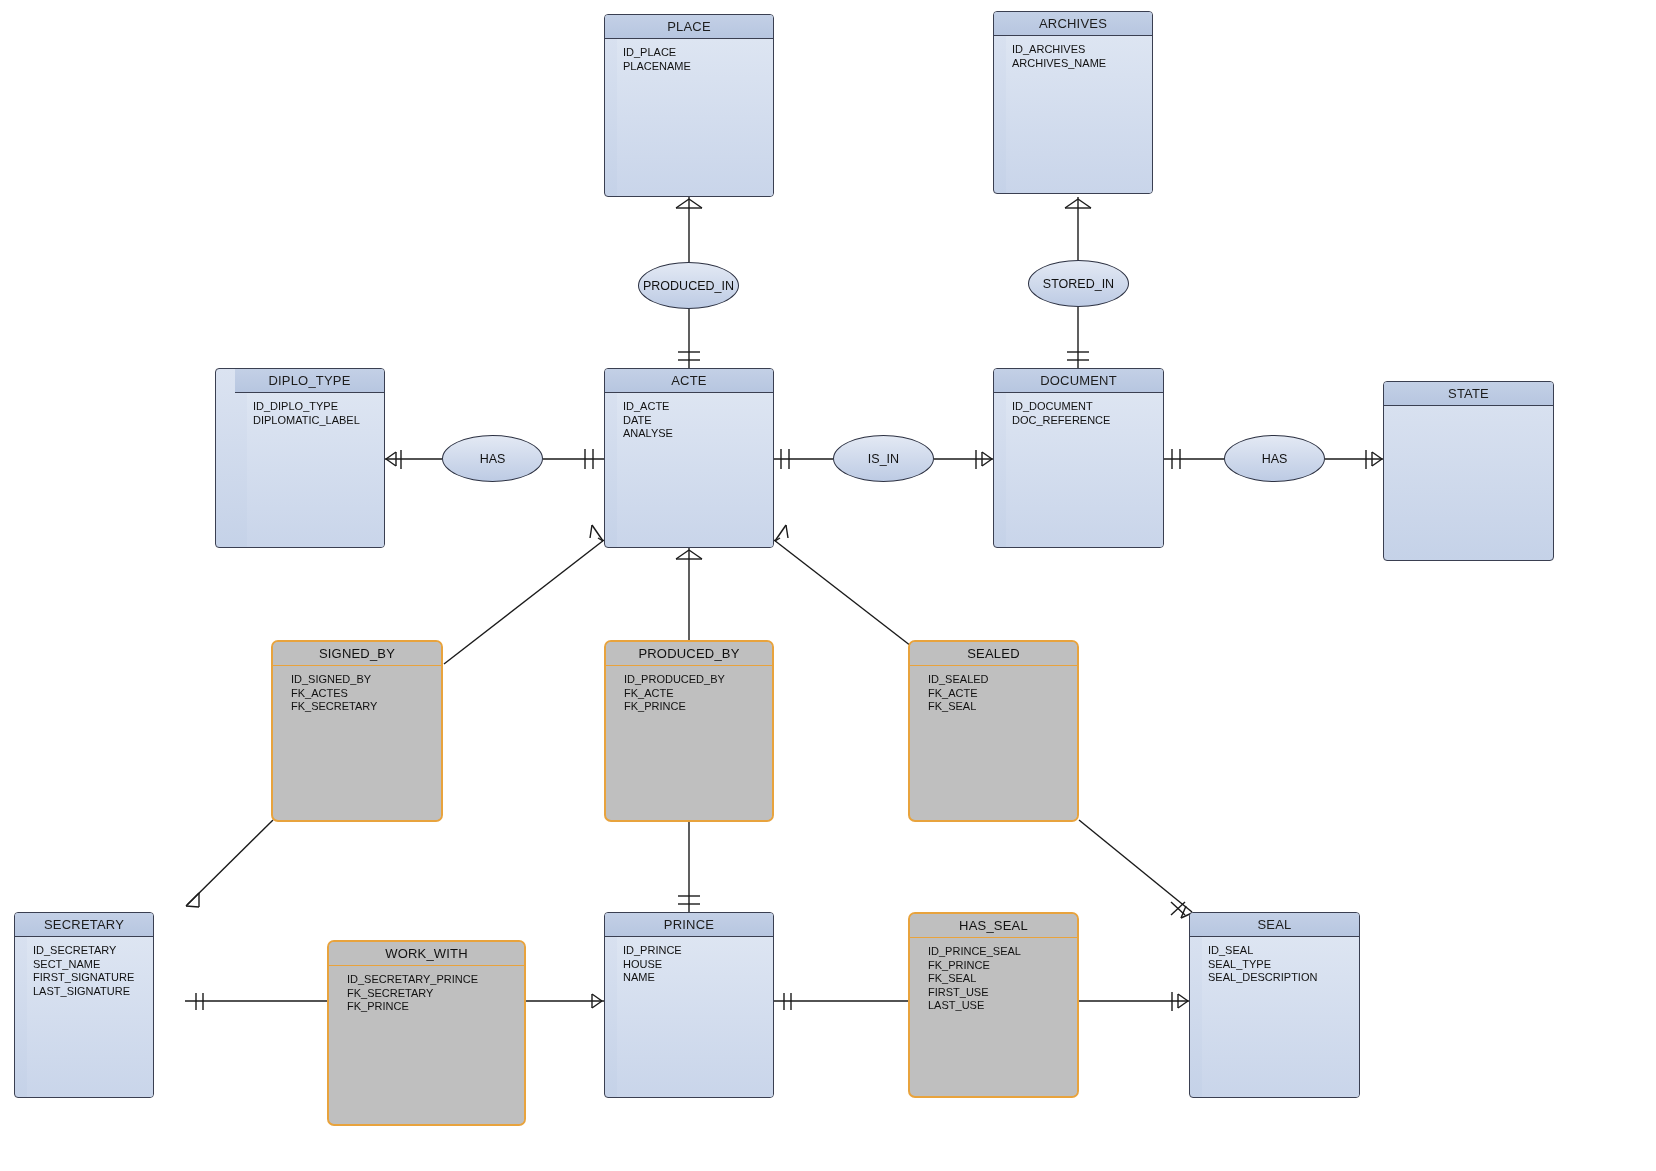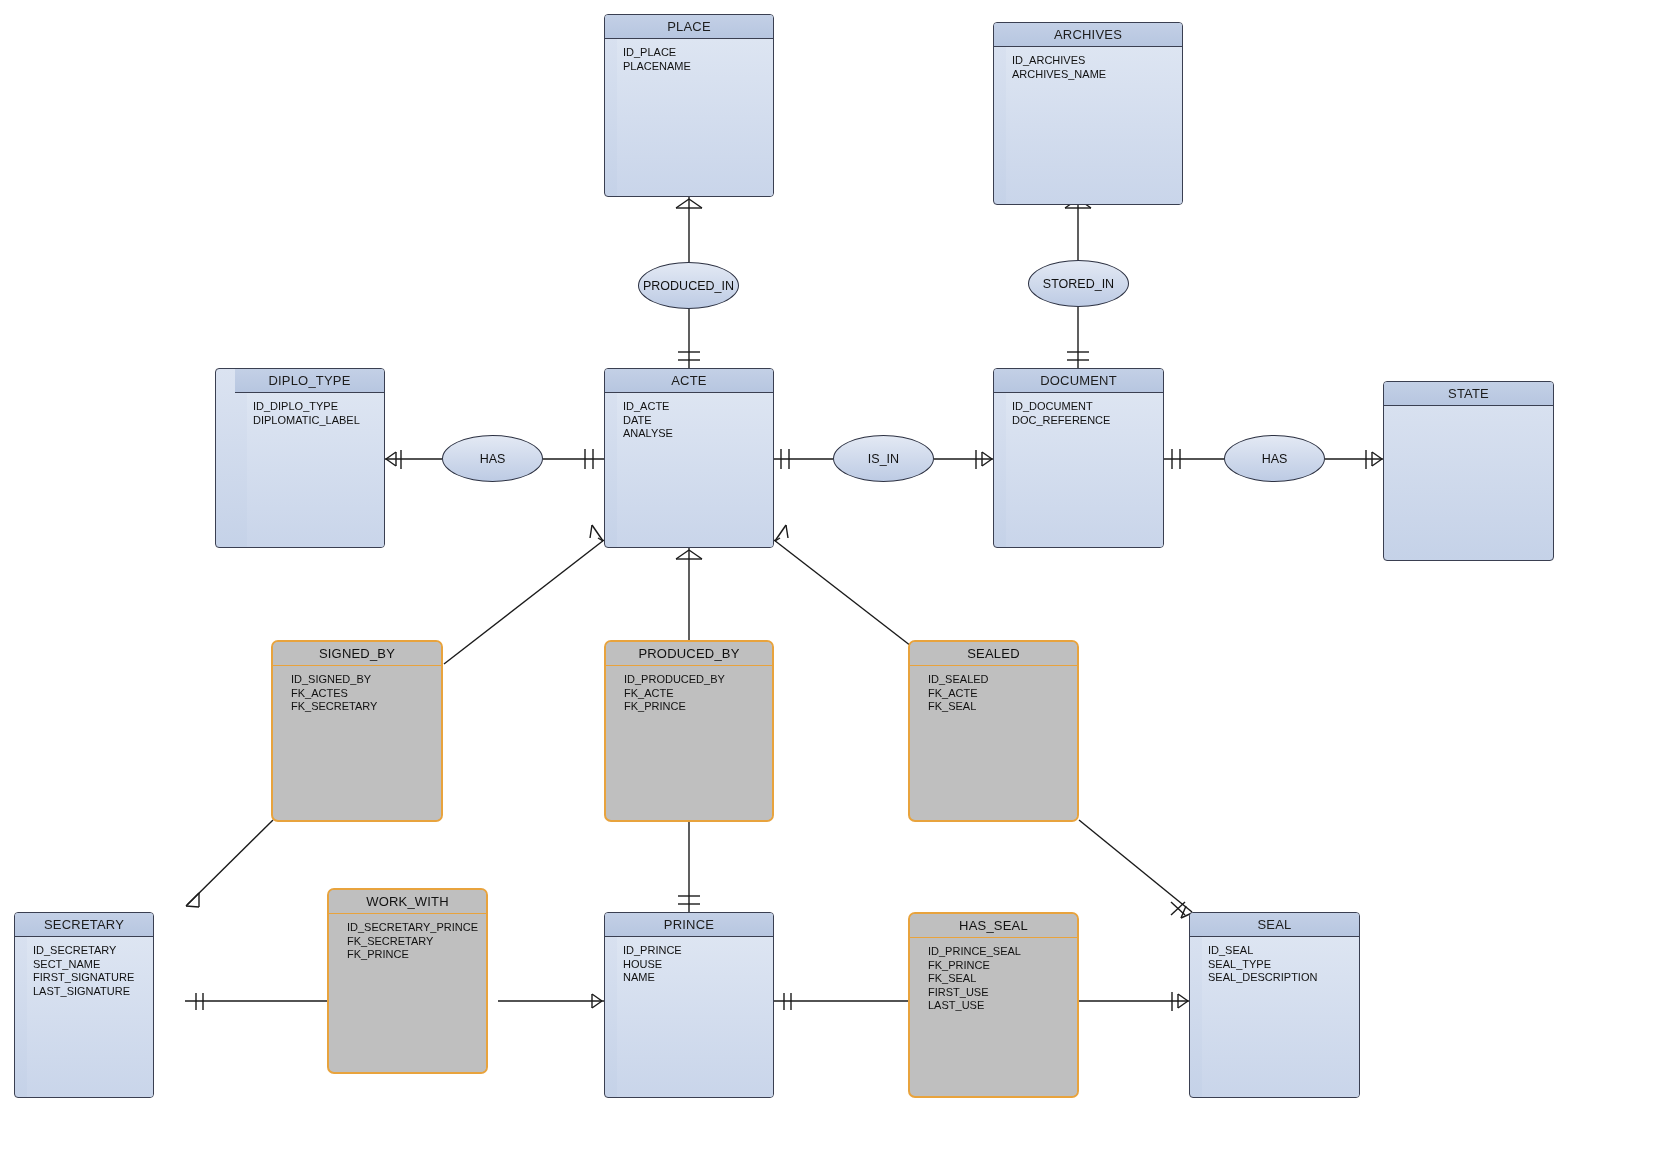--- a/index.html
+++ b/index.html
@@ -195,21 +195,21 @@
   </svg>
 
   <div id="entity-layer">
       <div class="entity" style="left: 604px; top: 14px; width: 170px; height: 183px;">
         <div class="ent-title">PLACE</div>
         <div class="ent-body">
           <div class="attr">ID_PLACE</div>
           <div class="attr">PLACENAME</div>
         </div>
       </div>
-      <div class="entity" style="left: 993px; top: 22px; width: 190px; height: 183px;">
+      <div class="entity" style="left: 993px; top: 11px; width: 160px; height: 183px;">
         <div class="ent-title">ARCHIVES</div>
         <div class="ent-body">
           <div class="attr">ID_ARCHIVES</div>
           <div class="attr">ARCHIVES_NAME</div>
         </div>
       </div>
       <div class="entity" style="left: 215px; top: 368px; width: 170px; height: 180px; padding-left: 19px;">
         <div class="ent-title">DIPLO_TYPE</div>
         <div class="ent-body">
           <div class="attr">ID_DIPLO_TYPE</div>
@@ -260,21 +260,21 @@
       </div>
       <div class="entity" style="left: 14px; top: 912px; width: 140px; height: 186px;">
         <div class="ent-title">SECRETARY</div>
         <div class="ent-body">
           <div class="attr">ID_SECRETARY</div>
           <div class="attr">SECT_NAME</div>
           <div class="attr">FIRST_SIGNATURE</div>
           <div class="attr">LAST_SIGNATURE</div>
         </div>
       </div>
-      <div class="entity assoc" style="left: 327px; top: 888px; width: 161px; height: 186px;">
+      <div class="entity assoc" style="left: 327px; top: 940px; width: 199px; height: 186px;">
         <div class="ent-title">WORK_WITH</div>
         <div class="ent-body">
           <div class="attr">ID_SECRETARY_PRINCE</div>
           <div class="attr">FK_SECRETARY</div>
           <div class="attr">FK_PRINCE</div>
         </div>
       </div>
       <div class="entity" style="left: 604px; top: 912px; width: 170px; height: 186px;">
         <div class="ent-title">PRINCE</div>
         <div class="ent-body">

